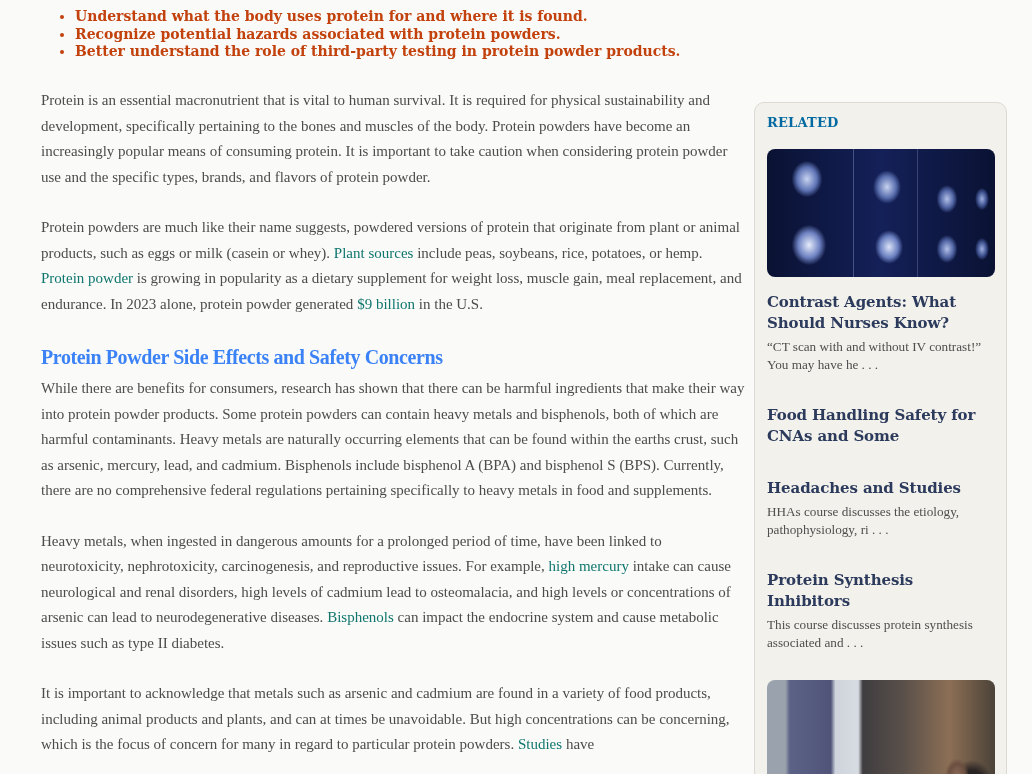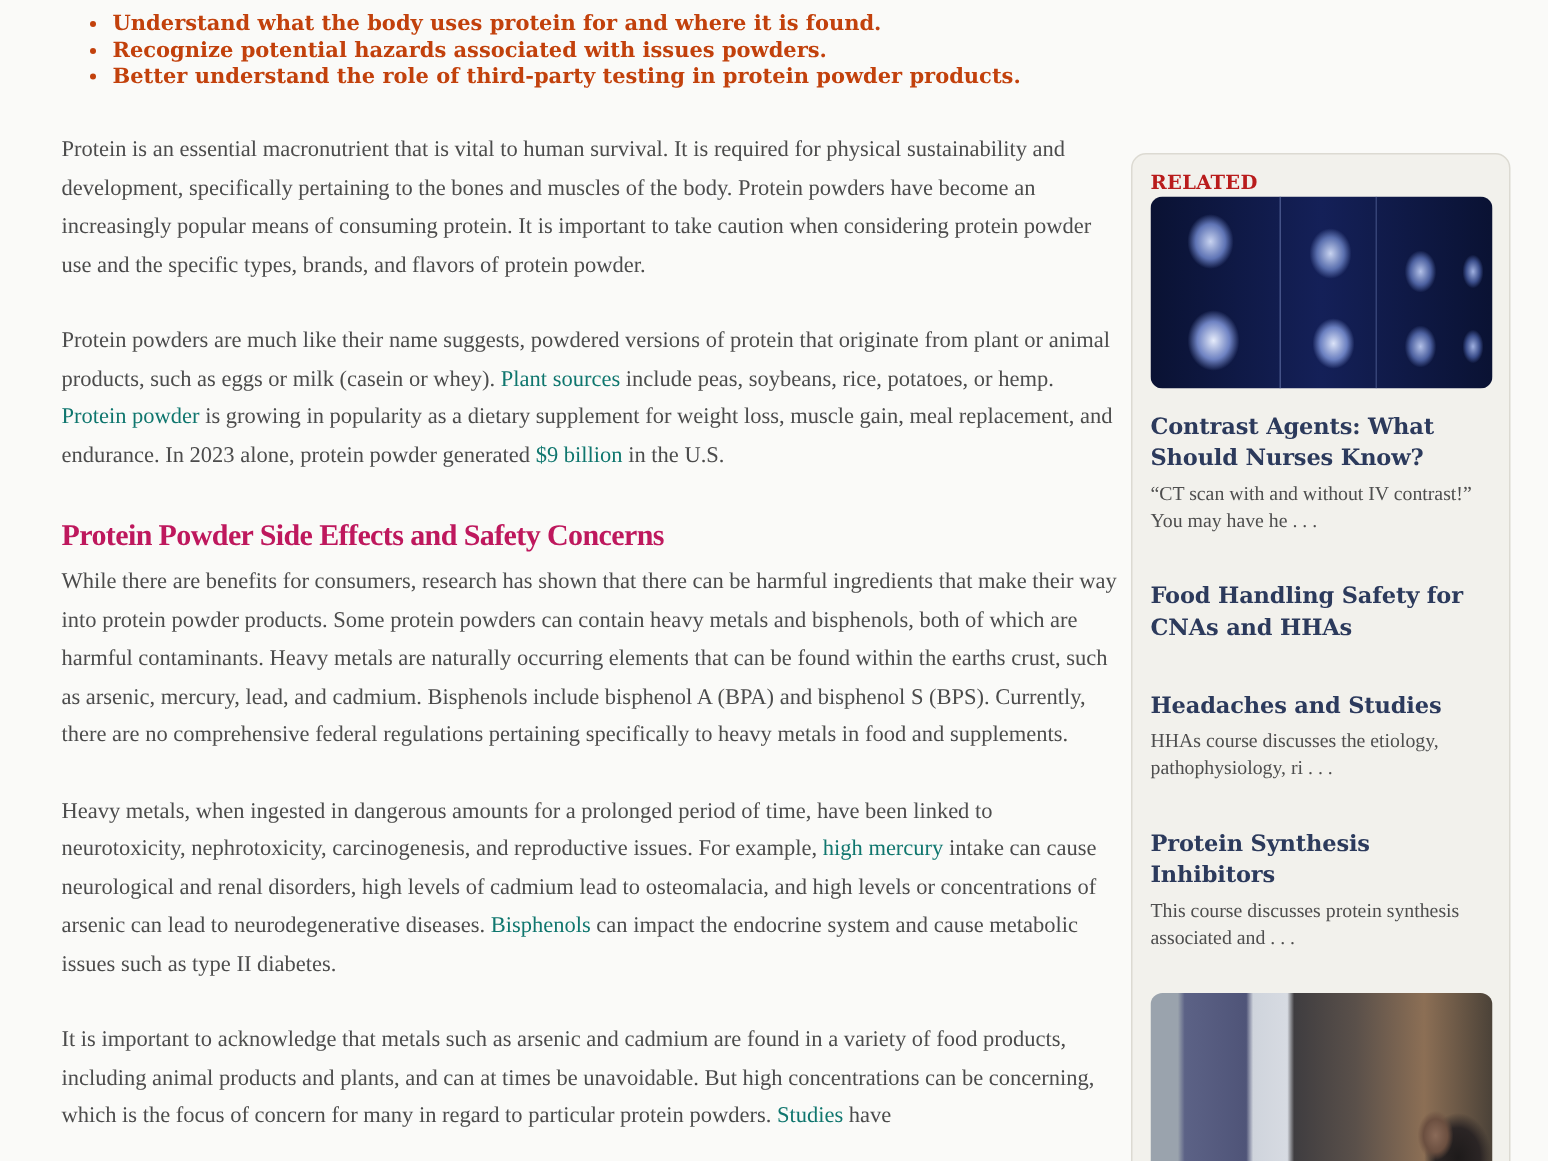--- a/index.html
+++ b/index.html
@@ -43,43 +43,43 @@
     }
     .article a {
       color: #0f766e;
       text-decoration: none;
     }
     .article h2 {
       margin: 0 0 4px 0;
       font-family: "Liberation Serif", "DejaVu Serif", serif;
       font-size: 20px;
       font-weight: bold;
-      color: #be185d;
+      color: #3b82f6;
       letter-spacing: -0.4px;
       line-height: 30px;
     }
     .related {
       position: absolute;
       left: 754px;
       top: 102px;
       width: 253px;
       height: 700px;
       background: #f2f1ec;
       border: 1px solid #dcdad2;
       border-radius: 10px;
       box-sizing: border-box;
       padding: 12px 12px 0 12px;
     }
     .related-title {
       font-family: "DejaVu Serif", serif;
       font-size: 13px;
       font-weight: bold;
-      color: #b91c1c;
+      color: #0369a1;
       letter-spacing: 0.2px;
-      margin: 0 0 1px 0;
+      margin: 0 0 19px 0;
     }
     .thumb {
       width: 228px;
       height: 128px;
       border-radius: 8px;
       overflow: hidden;
       position: relative;
     }
     .thumb-ct {
       background:
@@ -141,21 +141,21 @@
       line-height: 18px;
       margin-top: 4px;
     }
     .rel-last-thumb { margin-top: 28px; }
   </style>
 </head>
 <body>
 
 <ul class="objectives">
   <li>Understand what the body uses protein for and where it is found.</li>
-  <li>Recognize potential hazards associated with issues powders.</li>
+  <li>Recognize potential hazards associated with protein powders.</li>
   <li>Better understand the role of third-party testing in protein powder products.</li>
 </ul>
 
 <div class="article">
   <p>Protein is an essential macronutrient that is vital to human survival. It is required for physical sustainability and development, specifically pertaining to the bones and muscles of the body. Protein powders have become an increasingly popular means of consuming protein. It is important to take caution when considering protein powder use and the specific types, brands, and flavors of protein powder.</p>
 
   <p><span>Protein powders are much like their name suggests, powdered versions of protein that originate from plant or animal products, such as eggs or milk (casein or whey). </span><a href="#">Plant sources</a><span> include peas, soybeans, rice, potatoes, or hemp. </span><a href="#">Protein powder</a><span> is growing in popularity as a dietary supplement for weight loss, muscle gain, meal replacement, and endurance. In 2023 alone, protein powder generated </span><a href="#">$9 billion</a><span> in the U.S.</span></p>
 
   <h2>Protein Powder Side Effects and Safety Concerns</h2>
 
@@ -170,21 +170,21 @@
   <div class="related-title">RELATED</div>
 
   <div class="thumb thumb-ct"></div>
 
   <div class="rel-item">
     <a href="#" class="rel-title">Contrast Agents: What Should Nurses Know?</a>
     <div class="rel-desc">“CT scan with and without IV contrast!” You may have he . . .</div>
   </div>
 
   <div class="rel-item spaced">
-    <a href="#" class="rel-title">Food Handling Safety for CNAs and HHAs</a>
+    <a href="#" class="rel-title">Food Handling Safety for CNAs and Some</a>
   </div>
 
   <div class="rel-item spaced">
     <a href="#" class="rel-title">Headaches and Studies</a>
     <div class="rel-desc">HHAs course discusses the etiology, pathophysiology, ri . . .</div>
   </div>
 
   <div class="rel-item spaced">
     <a href="#" class="rel-title">Protein Synthesis Inhibitors</a>
     <div class="rel-desc">This course discusses protein synthesis associated and . . .</div>

